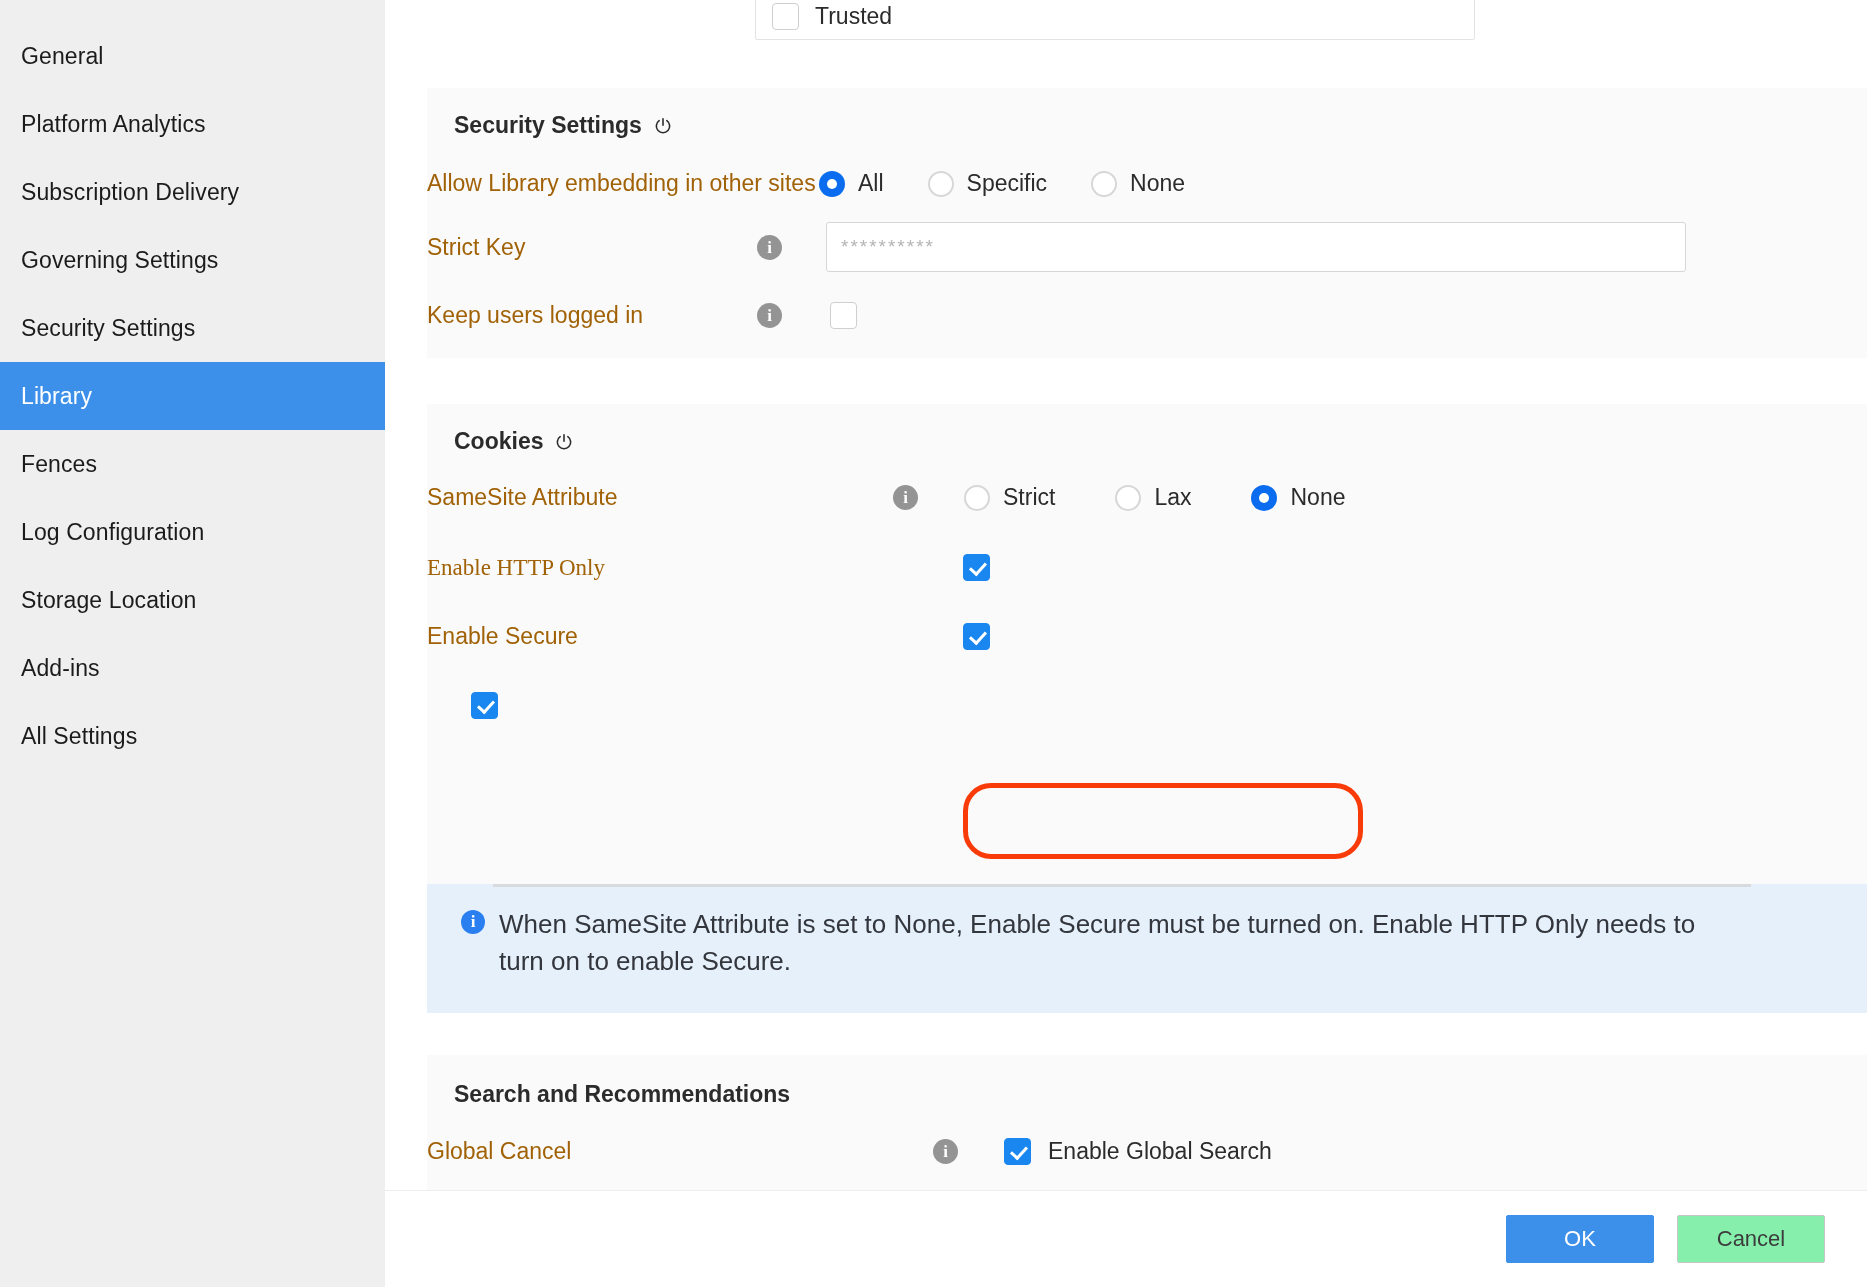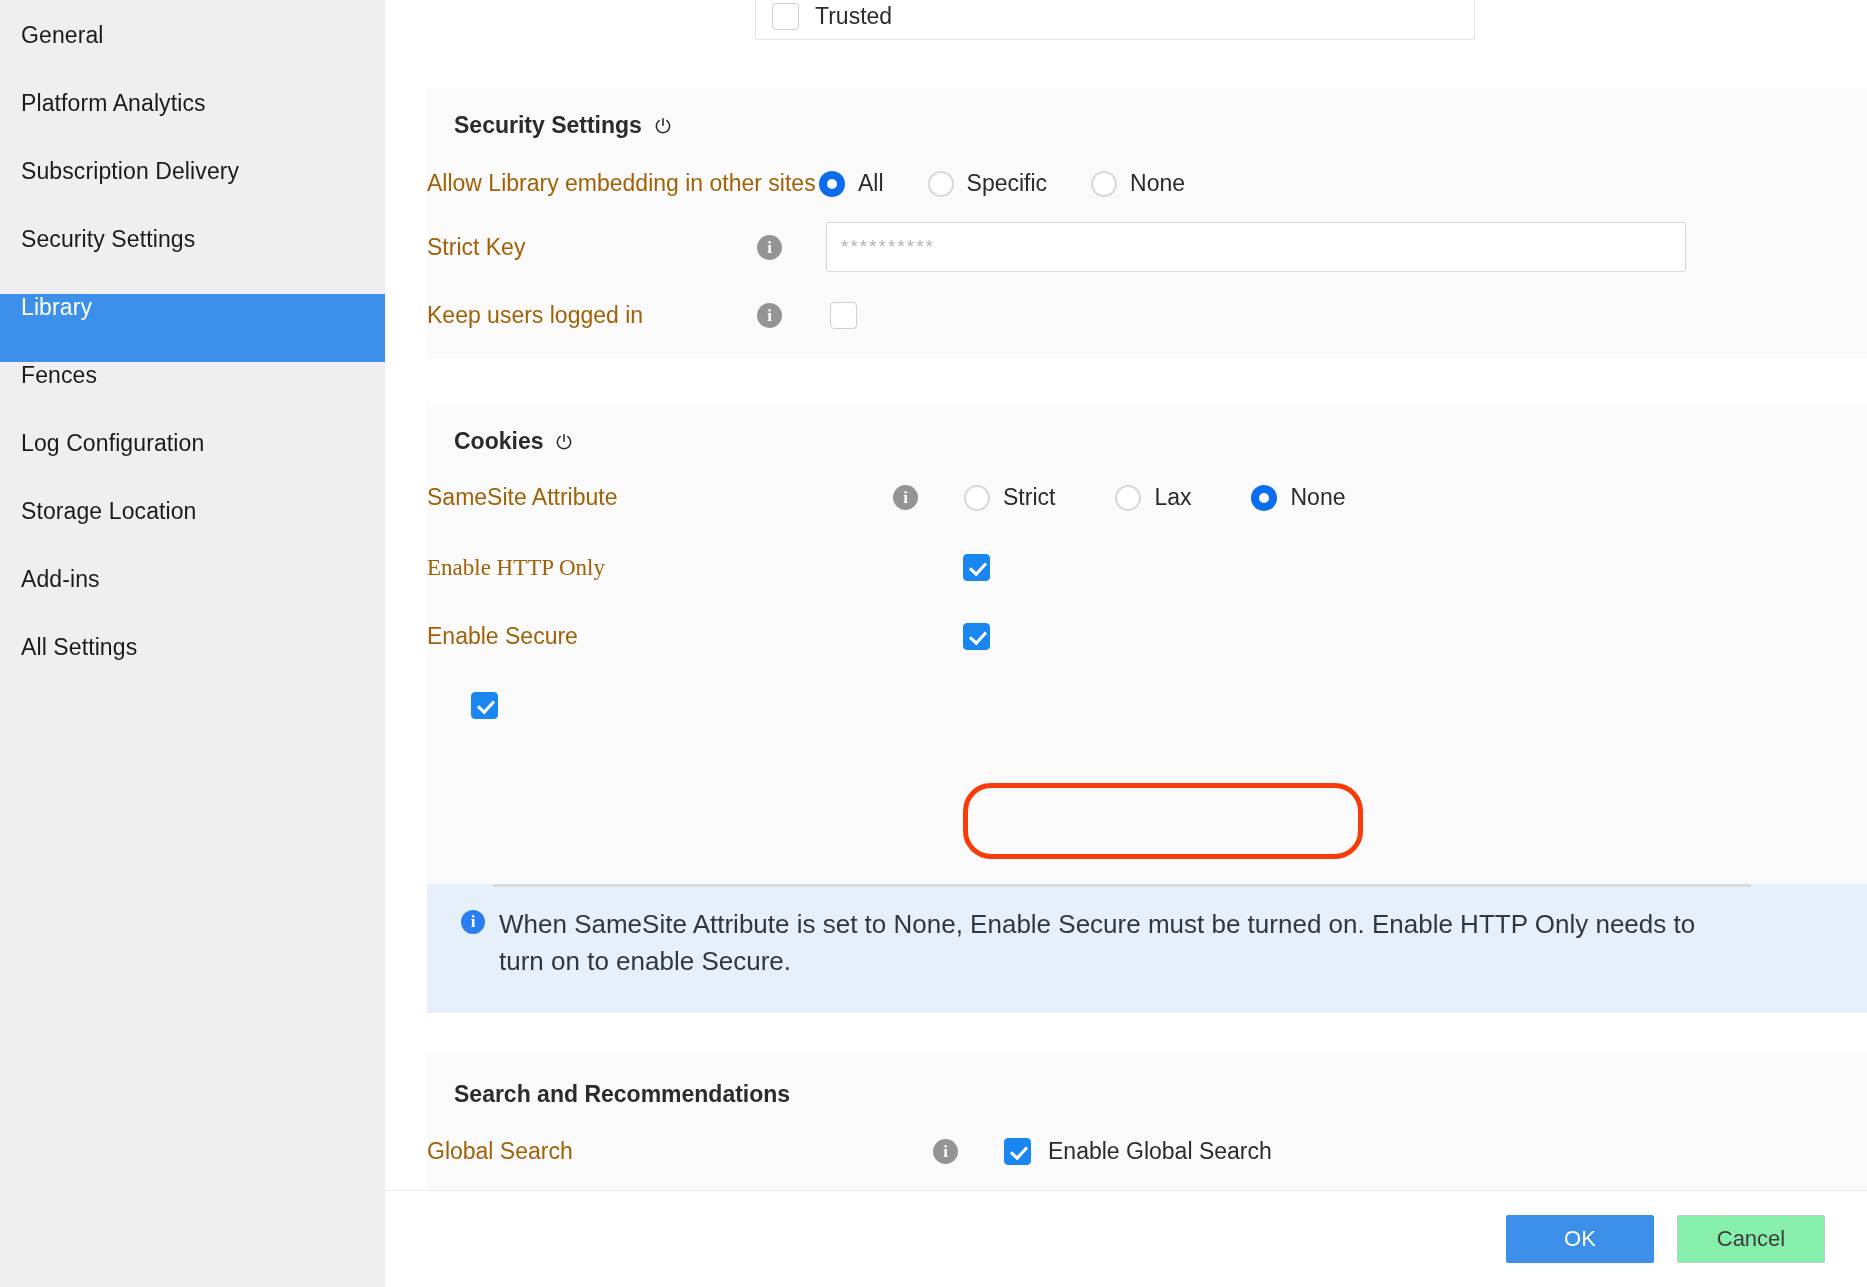--- a/index.html
+++ b/index.html
@@ -24,20 +24,21 @@
   .sidebar {
     width: 385px;
     height: 1287px;
     background: #efefef;
     flex: 0 0 385px;
     padding-top: 22px;
   }
   .sidebar-item {
     height: 68px;
     display: flex;
+    align-items: center;
     padding-left: 21px;
     font-size: 23px;
     color: #1b1b1b;
     letter-spacing: .1px;
     cursor: pointer;
   }
   .sidebar-item.active {
     background: #3d90ea;
     color: #ffffff;
   }
@@ -288,20 +289,23 @@
     <div class="sidebar-item">
         <span>General</span>
       </div>
     <div class="sidebar-item">
         <span>Platform Analytics</span>
       </div>
     <div class="sidebar-item">
         <span>Subscription Delivery</span>
       </div>
     <div class="sidebar-item">
+        <span>Governing Settings</span>
+      </div>
+    <div class="sidebar-item">
         <span>Security Settings</span>
       </div>
     <div class="sidebar-item active">
         <span>Library</span>
       </div>
     <div class="sidebar-item">
         <span>Fences</span>
       </div>
     <div class="sidebar-item">
         <span>Log Configuration</span>
@@ -424,21 +428,21 @@
         <div class="banner-text">When SameSite Attribute is set to None, Enable Secure must be turned on. Enable HTTP Only needs to turn on to enable Secure.</div>
       </div>
     </section>
 
     <section class="panel" style="top:1055px; height:140px;">
       <div class="section-title" style="left:27px; top:26px;">
         <span>Search and Recommendations</span>
       </div>
 
       <div class="row" style="left:0; top:83px; width:1440px;">
-        <div class="row-label" style="width:492px;">Global Search</div>
+        <div class="row-label" style="width:492px;">Global Cancel</div>
         <span class="info-dot" style="margin-left:14px;">i</span>
         <span class="cb on" style="margin-left:46px;"></span>
         <span class="cb-text" style="margin-left:17px;">Enable Global Search</span>
       </div>
     </section>
 
     <div class="footer">
       <button class="btn btn-primary">OK</button>
       <button class="btn btn-secondary">Cancel</button>
     </div>

